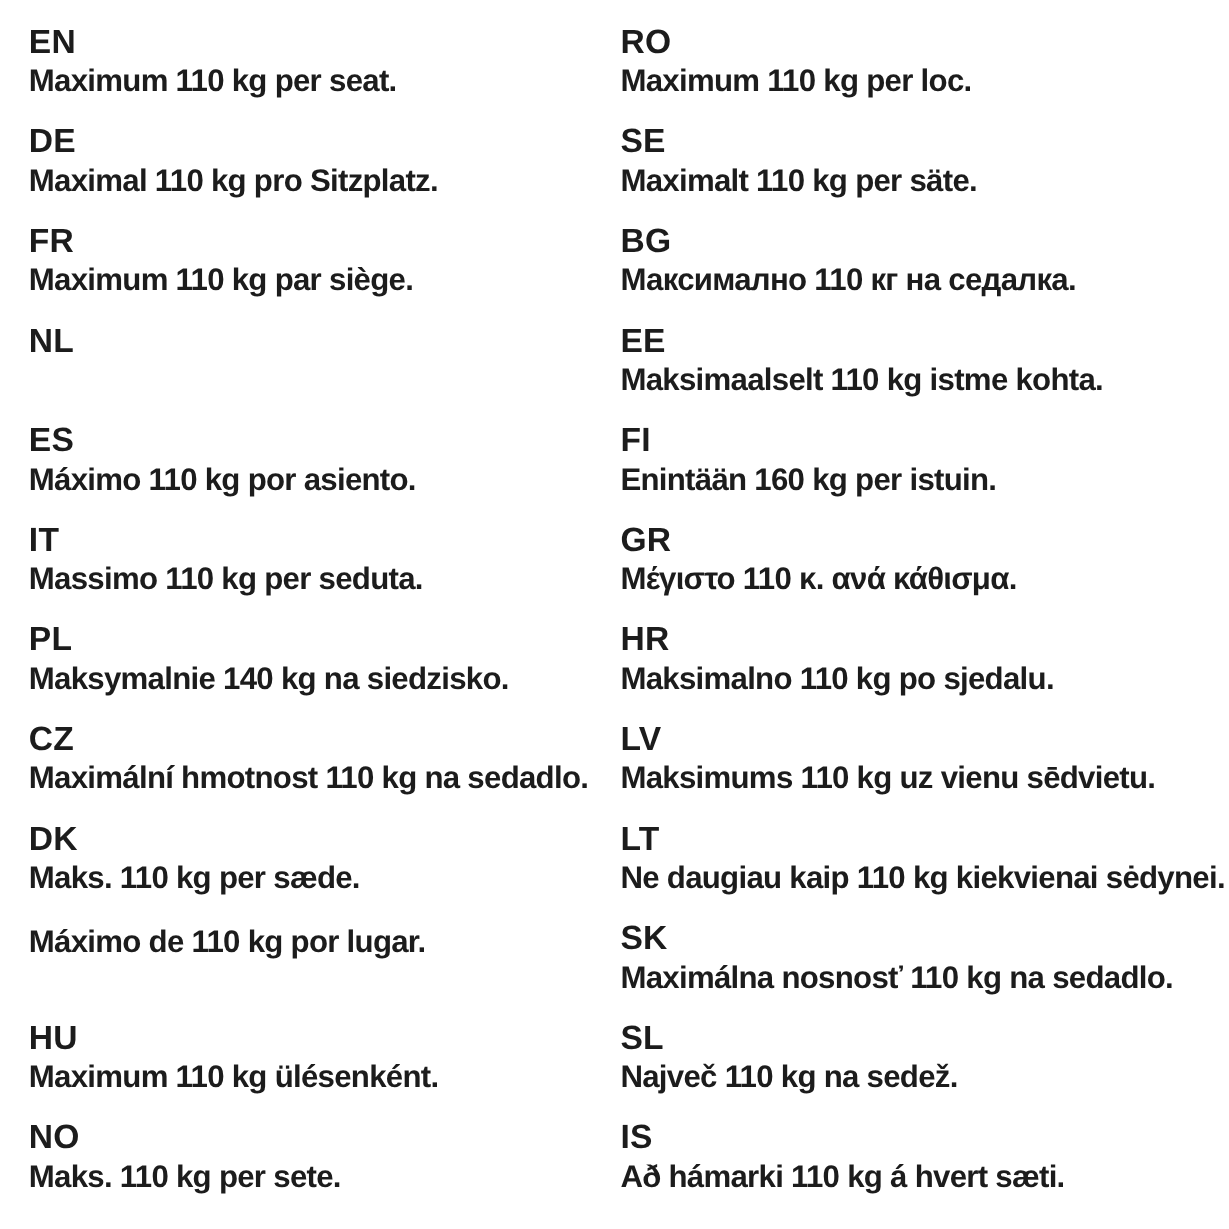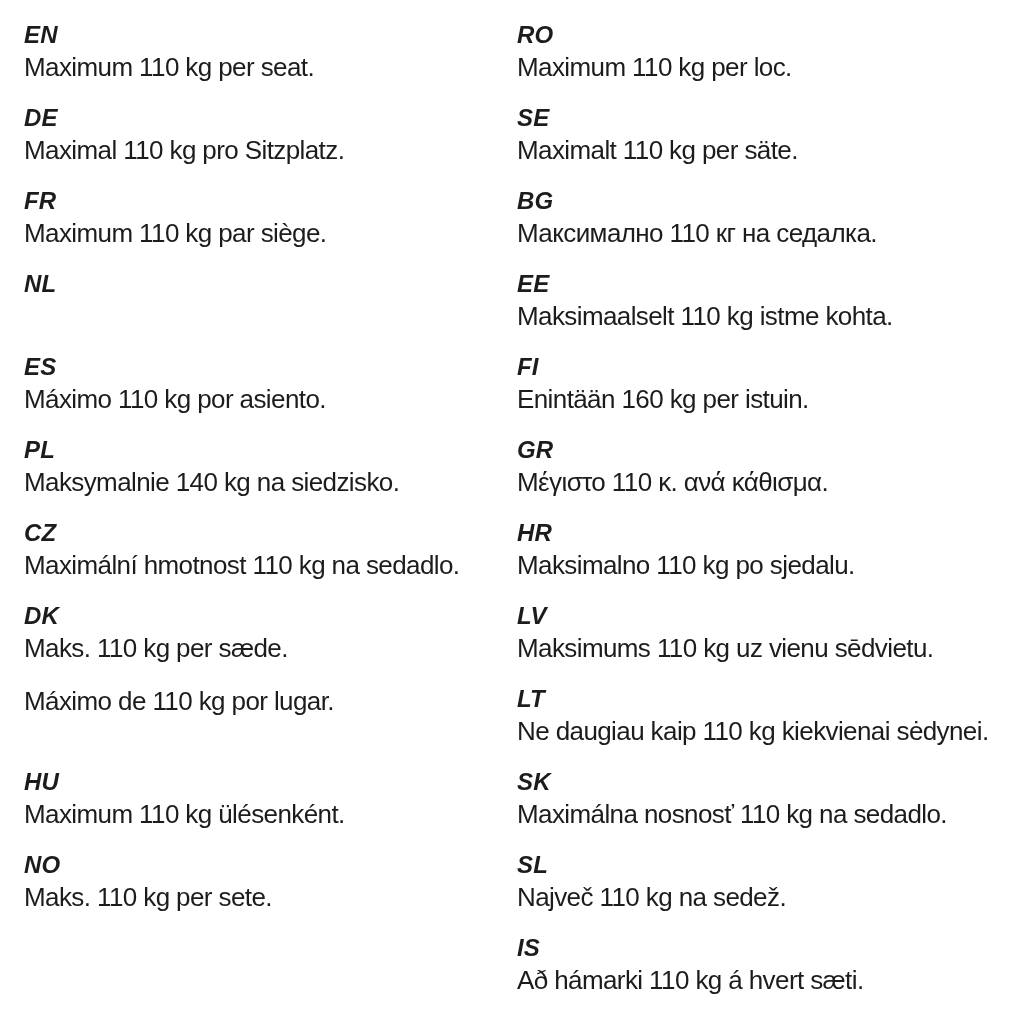--- a/index.html
+++ b/index.html
@@ -21,29 +21,28 @@
     box-sizing: border-box;
   }
   .col {
     display: block;
   }
   .entry {
     height: 83px;
     box-sizing: border-box;
   }
   .code {
-    font-size: 24px;
+    font-size: 28px;
     font-weight: 700;
     line-height: 30px;
     letter-spacing: 0.2px;
-    font-style: italic;
   }
   .text {
     font-size: 26px;
-    font-weight: 400;
+    font-weight: 700;
     line-height: 34px;
     letter-spacing: -0.6px;
     white-space: nowrap;
   }
 </style>
 </head>
 <body>
 
 <div class="sheet">
   <div class="col" id="col-left">
@@ -58,20 +57,24 @@
       <div class="entry">
         <div class="code">FR</div>
         <div class="text">Maximum 110 kg par siège.</div>
       </div>
       <div class="entry">
         <div class="code">NL</div>
       </div>
       <div class="entry">
         <div class="code">ES</div>
         <div class="text">Máximo 110 kg por asiento.</div>
+      </div>
+      <div class="entry">
+        <div class="code">IT</div>
+        <div class="text">Massimo 110 kg per seduta.</div>
       </div>
       <div class="entry">
         <div class="code">PL</div>
         <div class="text">Maksymalnie 140 kg na siedzisko.</div>
       </div>
       <div class="entry">
         <div class="code">CZ</div>
         <div class="text">Maximální hmotnost 110 kg na sedadlo.</div>
       </div>
       <div class="entry">

